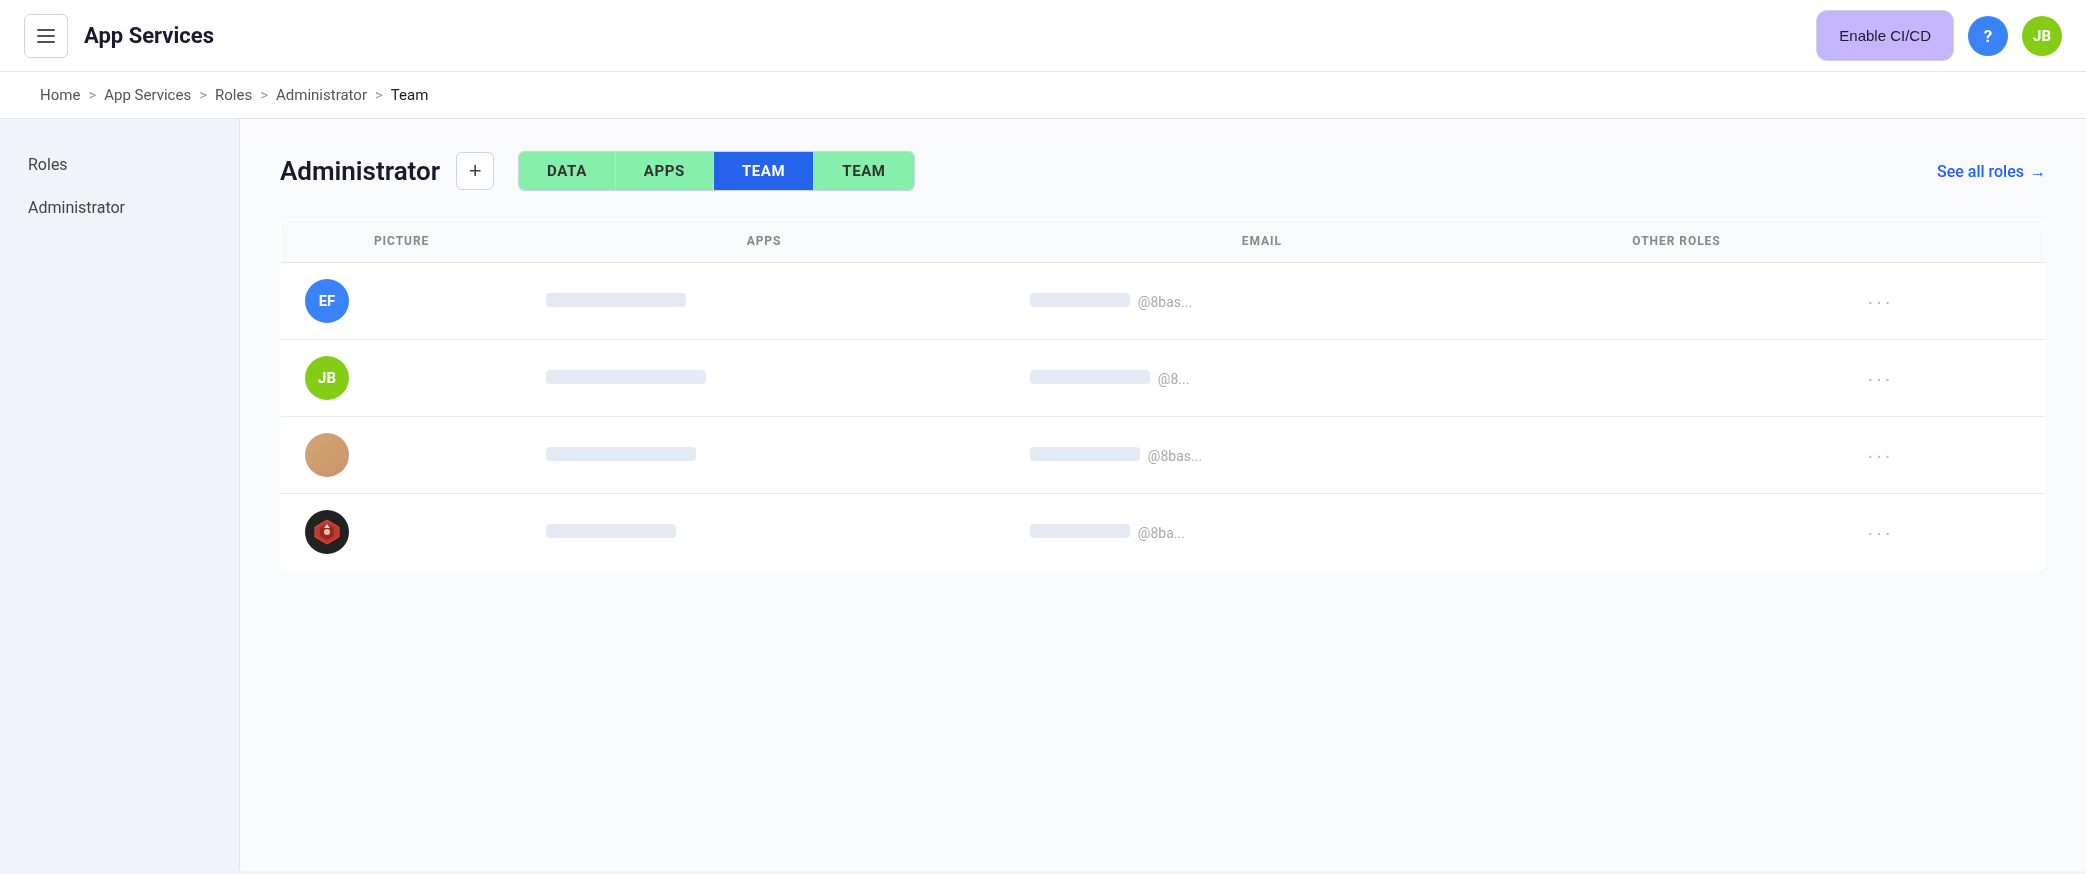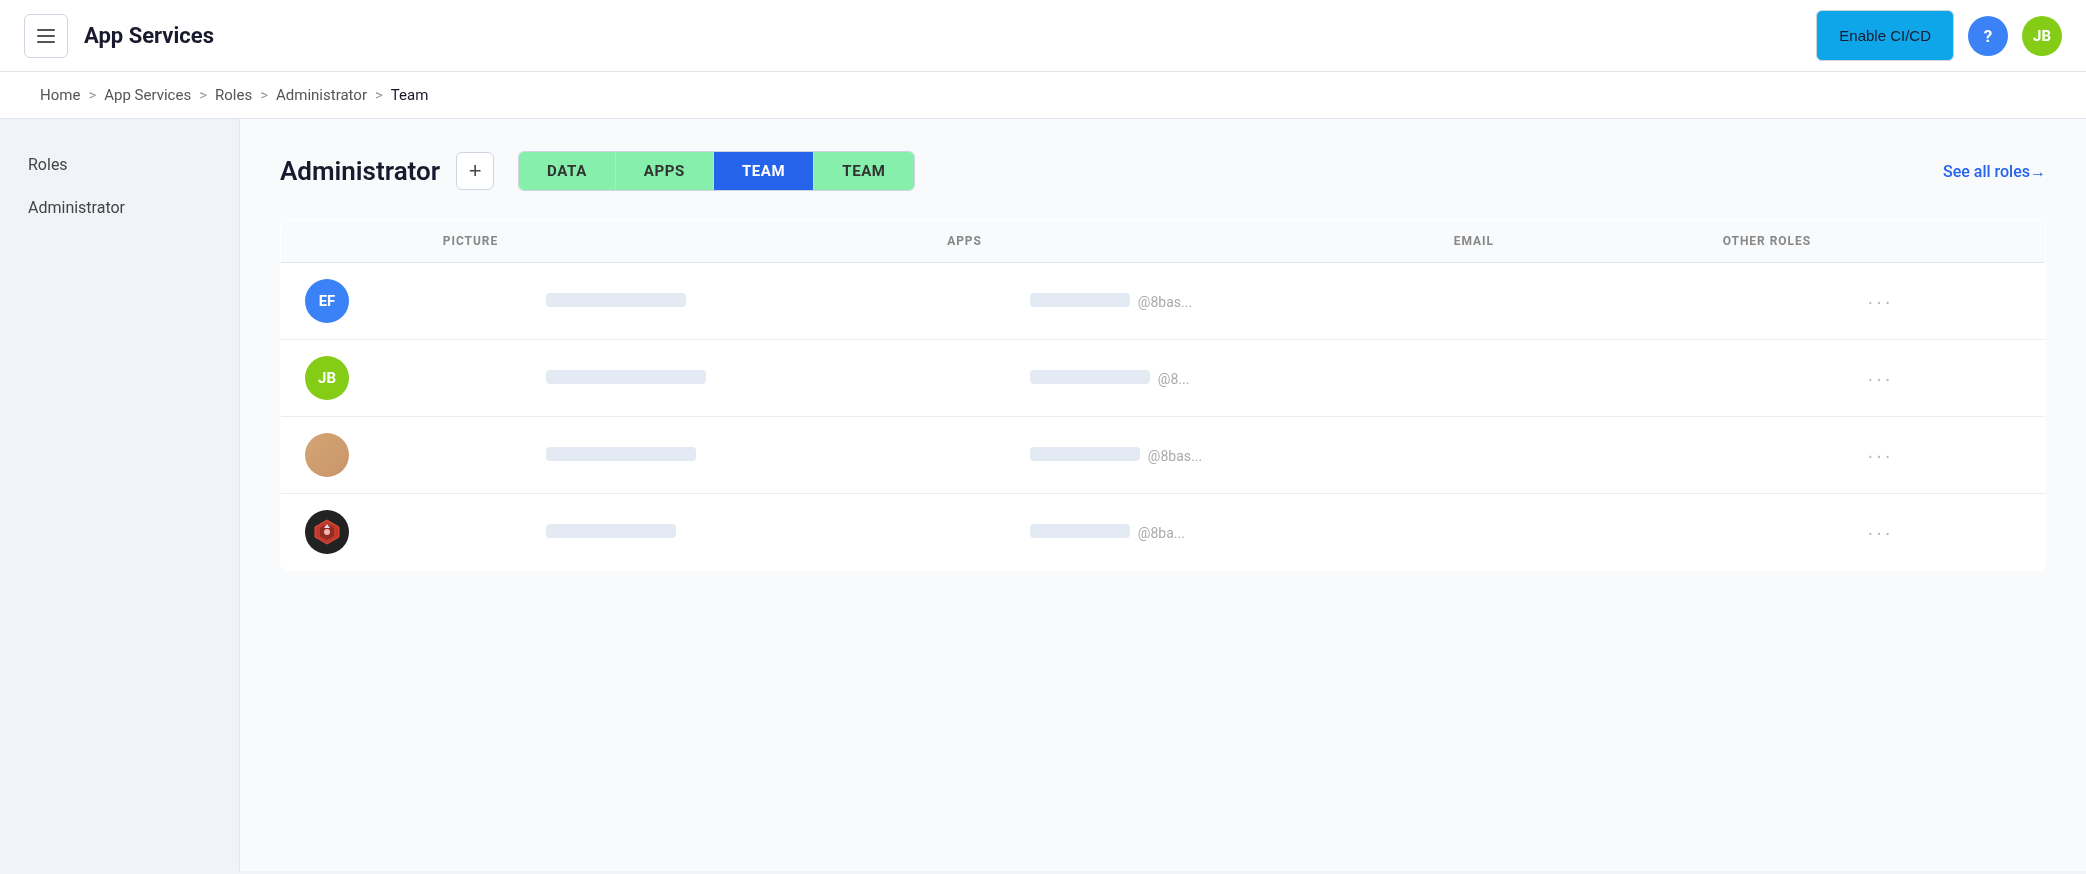--- a/index.html
+++ b/index.html
@@ -30,22 +30,22 @@
       font-size: 22px;
       font-weight: 700;
       color: #1a1a2e;
       flex: 1;
     }
     .header-right {
       display: flex; align-items: center; gap: 14px;
     }
     .enable-cicd-btn {
       border: 1.5px solid #cdd5e0;
-      border-radius: 6px;
-      background: #0ea5e9;
+      border-radius: 11px;
+      background: #c4b5fd;
       padding: 16px 22px;
       font-size: 15px;
       font-weight: 500;
       color: #1a1a2e;
       cursor: pointer;
     }
     .help-btn {
       width: 40px; height: 40px;
       border-radius: 50%;
       background: #3b82f6;
@@ -156,20 +156,21 @@
     .tab:last-child { border-right: none; }
     .tab.active {
       background: #2563eb;
       color: #fff;
     }
 
     
     .see-all-roles {
       display: flex;
       align-items: flex-end;
+      gap: 6px;
       color: #2563eb;
       font-size: 16px;
       font-weight: 500;
       cursor: pointer;
       margin-left: auto;
       white-space: nowrap;
     }
 
     
     .team-table {
@@ -183,21 +184,21 @@
     .team-table thead tr {
       background: #f8fafc;
       border-bottom: 1.5px solid #e0e6ed;
     }
     .team-table th {
       padding: 14px 24px;
       font-size: 12px;
       font-weight: 700;
       letter-spacing: 0.08em;
       color: #888;
-      text-align: right;
+      text-align: center;
     }
     .team-table td {
       padding: 16px 24px;
       border-bottom: 1px solid #e8edf2;
       vertical-align: middle;
     }
     .team-table tr:last-child td { border-bottom: none; }
 
     .avatar-circle {
       width: 44px; height: 44px;

